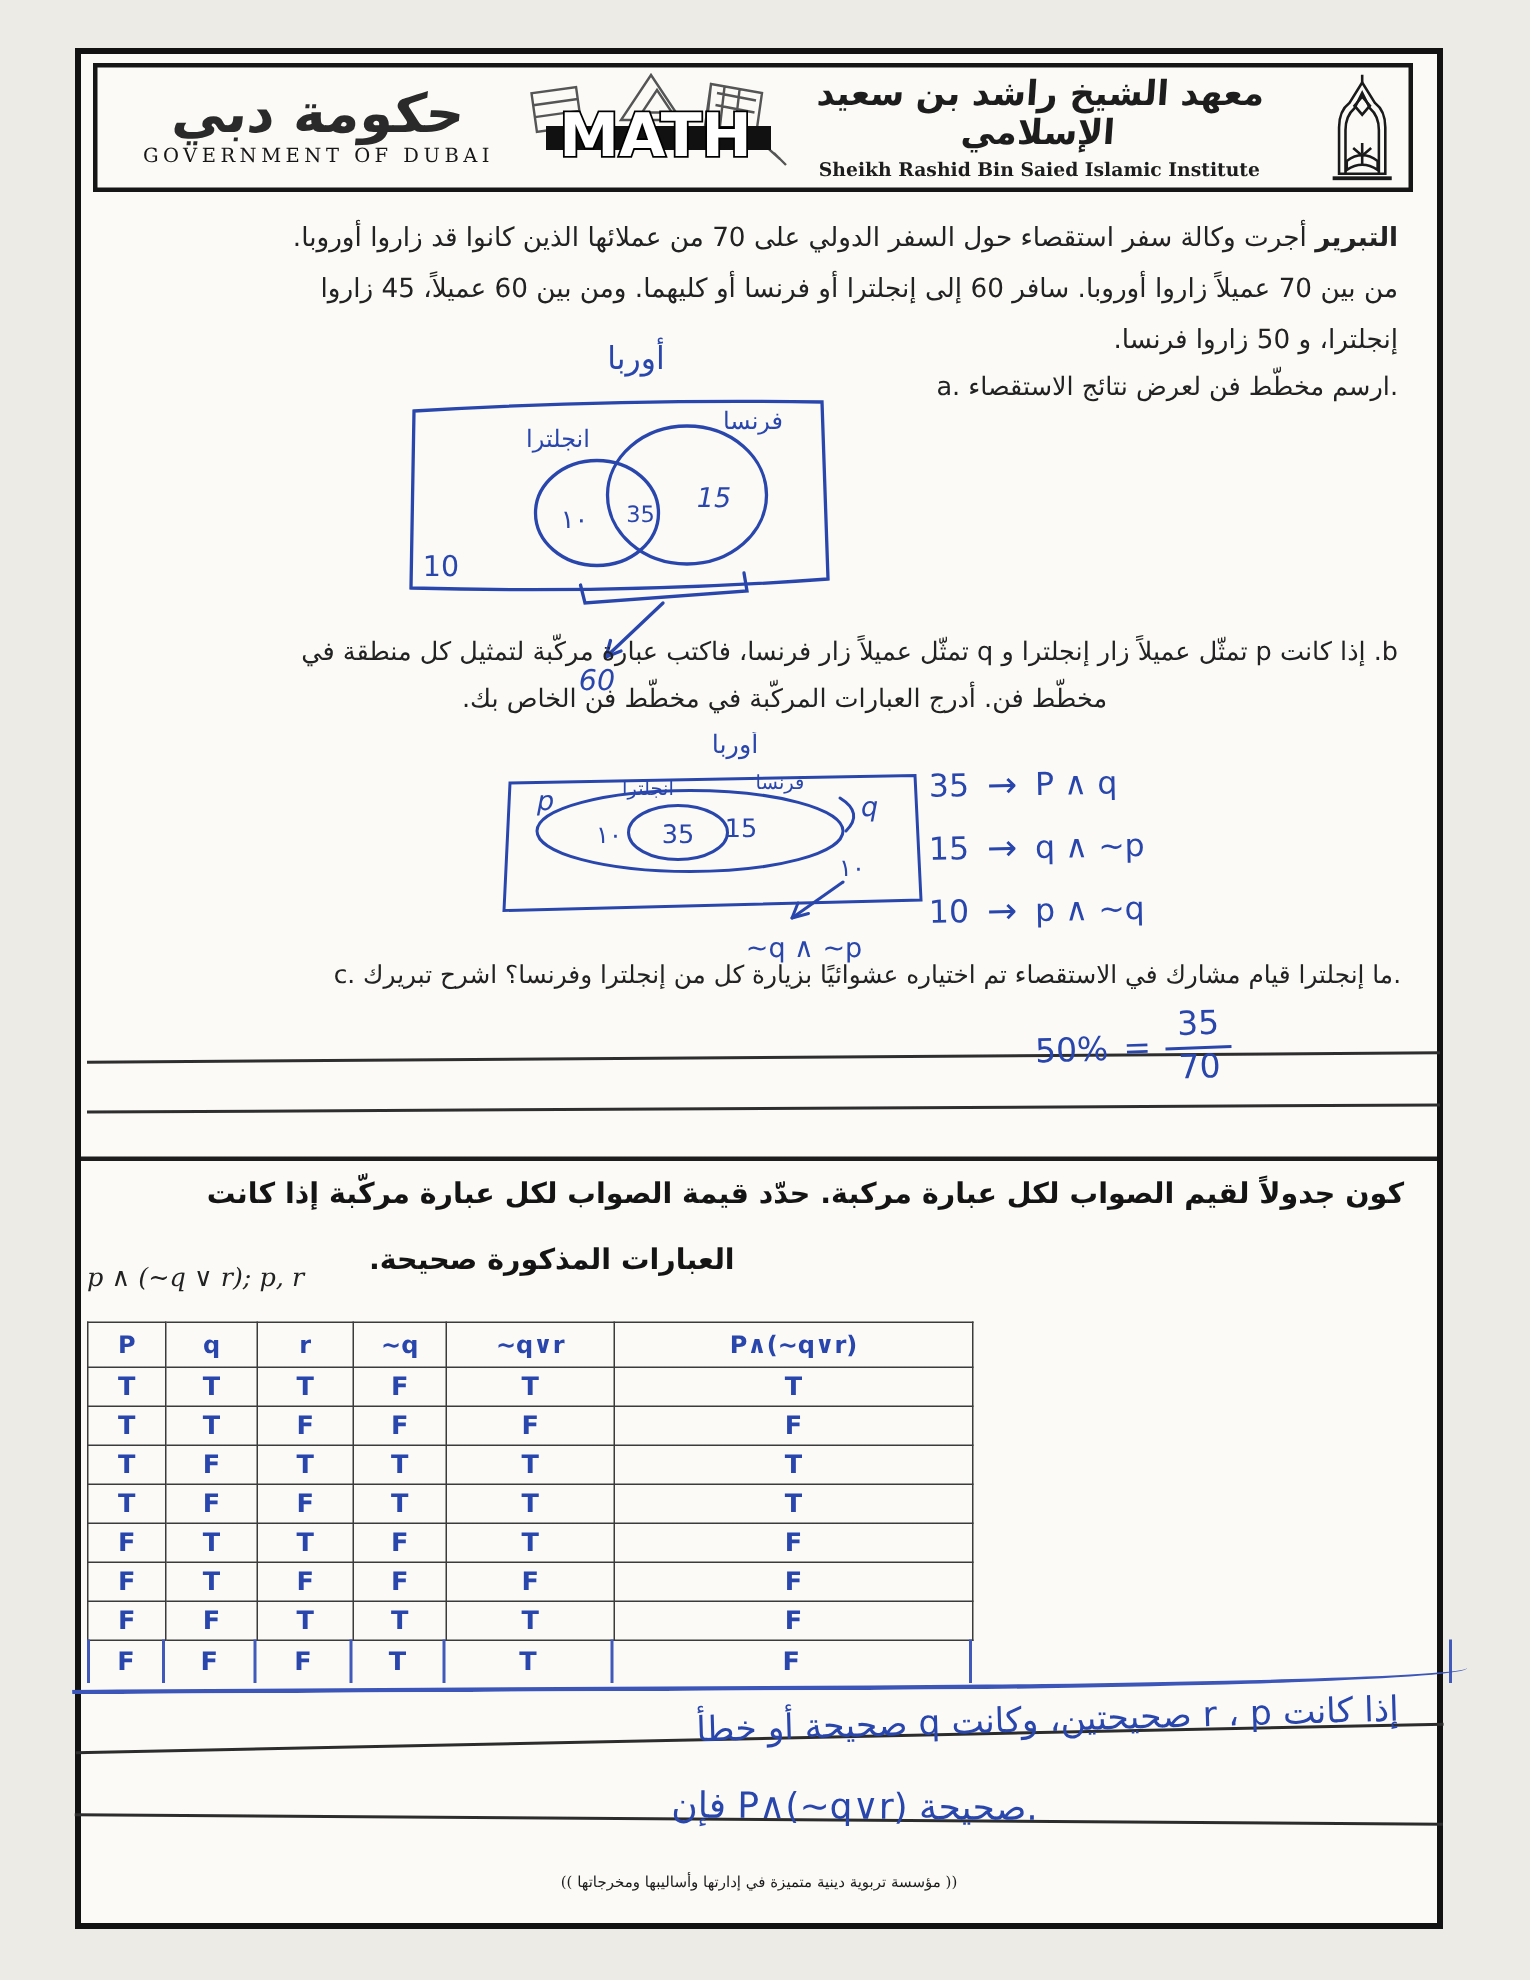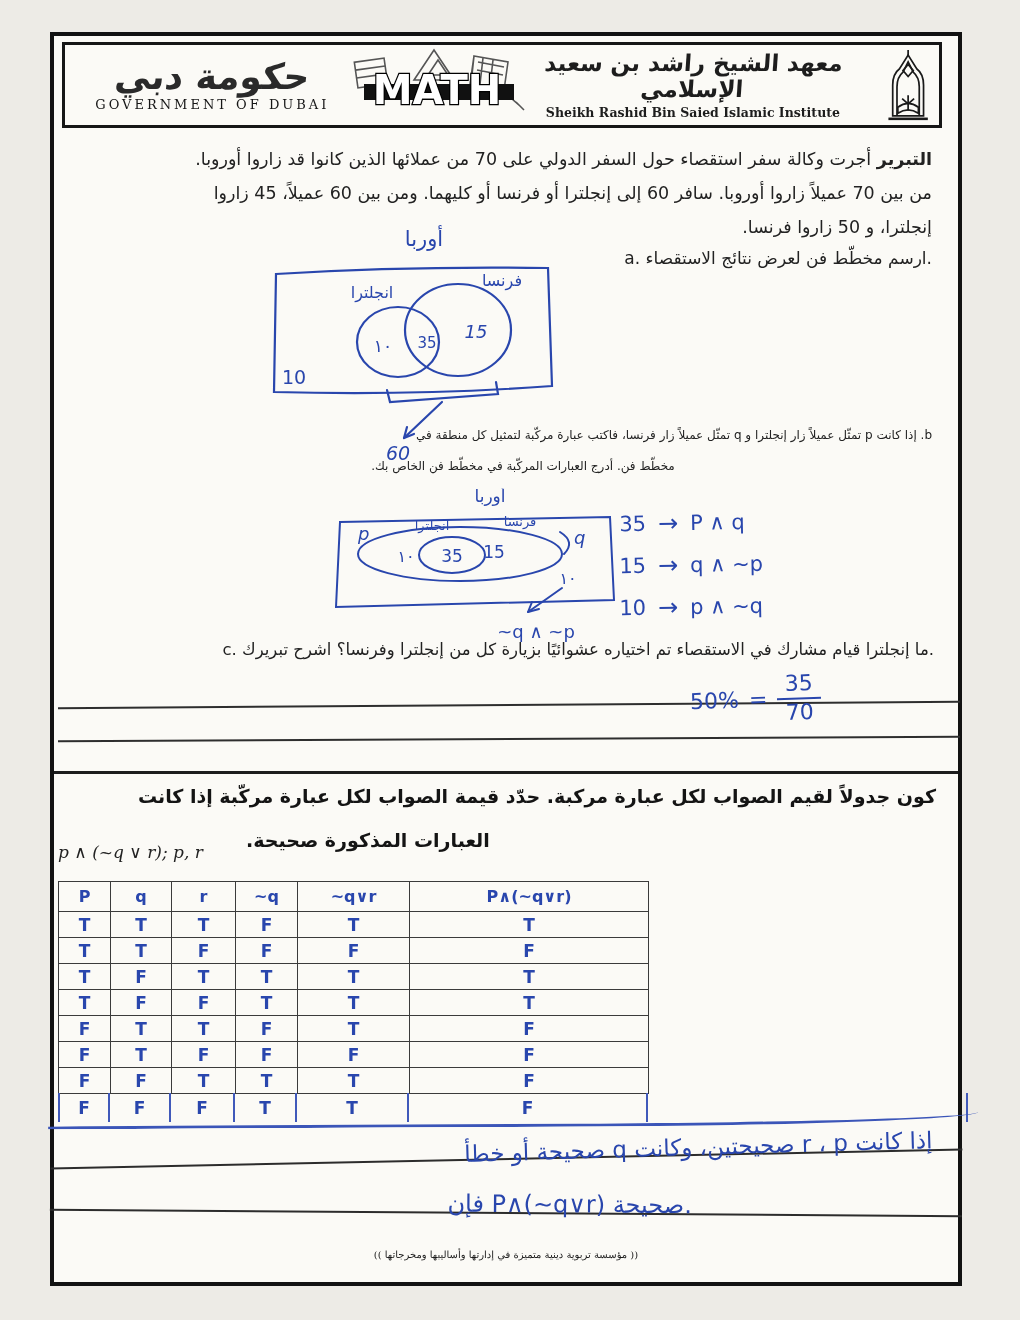--- a/index.html
+++ b/index.html
@@ -27,21 +27,21 @@
   .mathlogo svg{position:absolute;left:0;top:0;}
   .inst{display:flex;align-items:center;gap:10px;margin-right:8px;}
   .inst-txt{text-align:center;}
   .inst-ar{font-size:23px;font-weight:bold;color:#1d1d1d;transform:skewX(-4deg);}
   .inst-en{font-size:12.5px;font-weight:bold;font-family:"DejaVu Serif",serif;margin-top:3px;}
   
   .rtl{direction:rtl;unicode-bidi:plaintext;text-align:right;}
   .intro{position:absolute;top:106px;right:26px;left:40px;font-size:17.5px;line-height:34px;color:#222;}
   .intro b{font-weight:bold;}
   .part-a{position:absolute;top:212px;right:26px;font-size:17px;color:#222;}
-  .part-b{position:absolute;top:384px;right:26px;left:60px;font-size:12px;line-height:31px;color:#222;}
+  .part-b{position:absolute;top:384px;right:26px;left:60px;font-size:17px;line-height:31px;color:#222;}
   .part-b .l2{text-align:center;}
   .part-c{position:absolute;top:604px;right:24px;left:26px;font-size:16.5px;color:#222;}
   .ans-line{position:absolute;left:4px;width:902px;border-bottom:2px solid #2e2e2e;}
   .heading{position:absolute;top:744px;right:22px;left:22px;font-size:19px;font-weight:bold;line-height:32px;color:#141414;}
   .heading .h2{padding-left:170px;text-align:left;direction:rtl;margin-top:12px;}
   .divider{position:absolute;top:735px;left:0;width:100%;border-top:3px solid #1d1d1d;}
   .formula{position:absolute;top:806px;left:4px;font-family:"DejaVu Serif",serif;font-style:italic;font-size:17px;color:#222;}
   .footerline{position:absolute;top:1213px;left:0;right:0;text-align:center;font-size:10px;font-family:"DejaVu Serif",serif;color:#1c1c1c;}
   
   .hand{color:var(--hand,#2946ad);}

